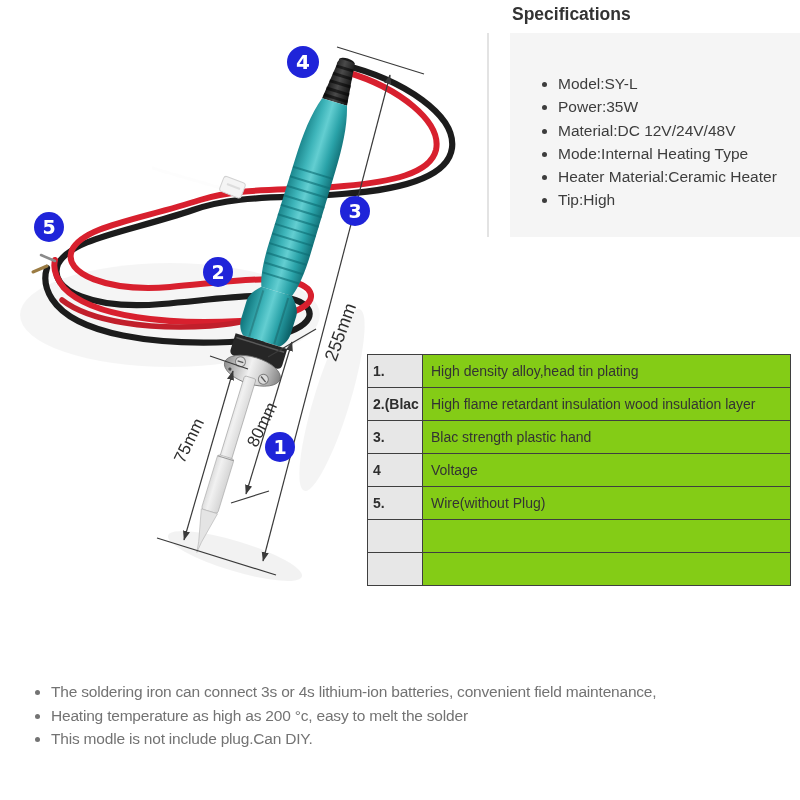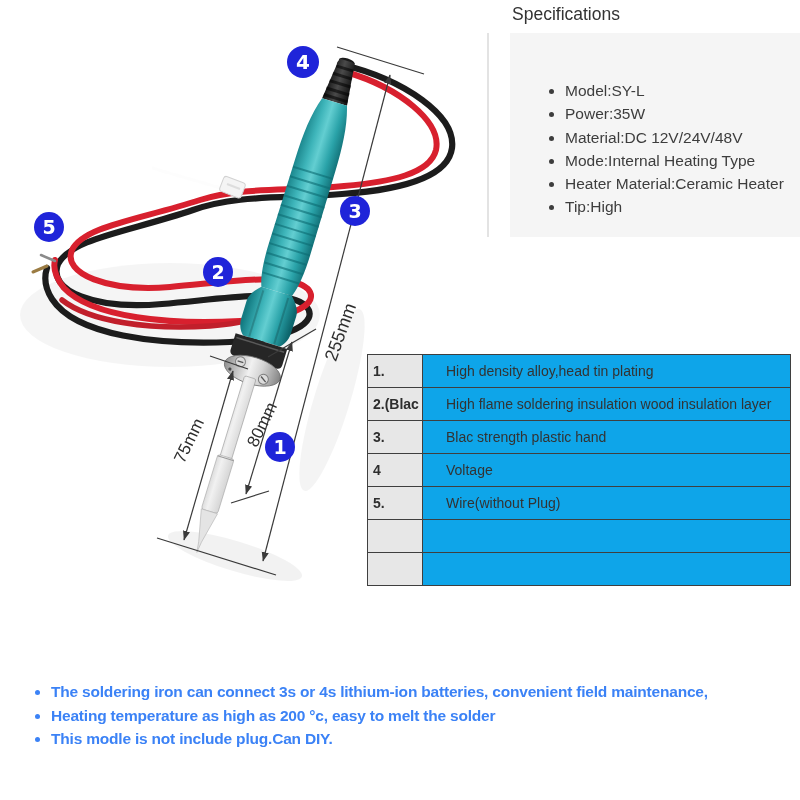--- a/index.html
+++ b/index.html
@@ -12,41 +12,41 @@
   .callout{
     position:absolute;width:30px;height:30px;border-radius:50%;
     background:#1f24d9;color:#ffffff;font-weight:bold;font-size:19px;
     display:flex;align-items:center;justify-content:center;line-height:30px;
     font-family:"DejaVu Sans","Liberation Sans",sans-serif;
   }
   .callout.c4{width:32px;height:32px;font-size:20px;}
   
   .specs-title{
     position:absolute;left:512px;top:4px;margin:0;
-    font-size:17.5px;font-weight:normal;color:#333;
+    font-size:17.5px;font-weight:bold;color:#333;
   }
   .specs-rule{position:absolute;left:487px;top:33px;width:2px;height:204px;background:#e3e3e3;}
   .specs-box{position:absolute;left:510px;top:33px;width:290px;height:204px;background:#f5f5f5;}
-  .specs-box ul{margin:15px;padding:31px 0 0 40px;list-style:disc;}
+  .specs-box ul{margin:8px;padding:31px 0 0 40px;list-style:disc;}
   .specs-box li{font-size:15.5px;line-height:23.3px;color:#3d3d3d;}
   
   table.parts{
     position:absolute;left:367px;top:354px;width:424px;
     border-collapse:collapse;table-layout:fixed;
   }
   table.parts td{
     border:1px solid #3f3f3f;height:32px;font-size:14px;color:#333;
-    padding:0 23px;white-space:nowrap;overflow:hidden;background:#0ea5e9;
+    padding:0 8px;white-space:nowrap;overflow:hidden;background:#84cc16;
   }
   table.parts td.num{
     width:44px;background:#e7e7e7;font-weight:bold;color:#2e2e2e;padding:0 5px;
   }
   
   .notes{position:absolute;left:36px;top:680px;margin:0;padding-left:15px;list-style:disc;}
-  .notes li{font-size:15.5px;line-height:23.5px;color:#3b82f6;letter-spacing:-0.2px;font-weight:bold;}
+  .notes li{font-size:15.5px;line-height:23.5px;color:#737373;letter-spacing:-0.2px;}
 </style>
 </head>
 <body>
 
 <div class="canvas">
 
   <svg class="photo-svg" viewBox="0 0 460 630" xmlns="http://www.w3.org/2000/svg">
     <defs>
       <linearGradient id="tealGrad" gradientUnits="userSpaceOnUse" x1="-24" y1="0" x2="24" y2="0">
         <stop offset="0" stop-color="#137b82"></stop>
@@ -178,21 +178,21 @@
   </div>
 
   <table class="parts">
     <tbody>
       <tr>
         <td class="num">1.</td>
         <td>High density alloy,head tin plating</td>
       </tr>
       <tr>
         <td class="num">2.(Blac</td>
-        <td>High flame soldering insulation wood insulation layer</td>
+        <td>High flame retardant insulation wood insulation layer</td>
       </tr>
       <tr>
         <td class="num">3.</td>
         <td>Blac strength plastic hand</td>
       </tr>
       <tr>
         <td class="num">4</td>
         <td>Voltage</td>
       </tr>
       <tr>

